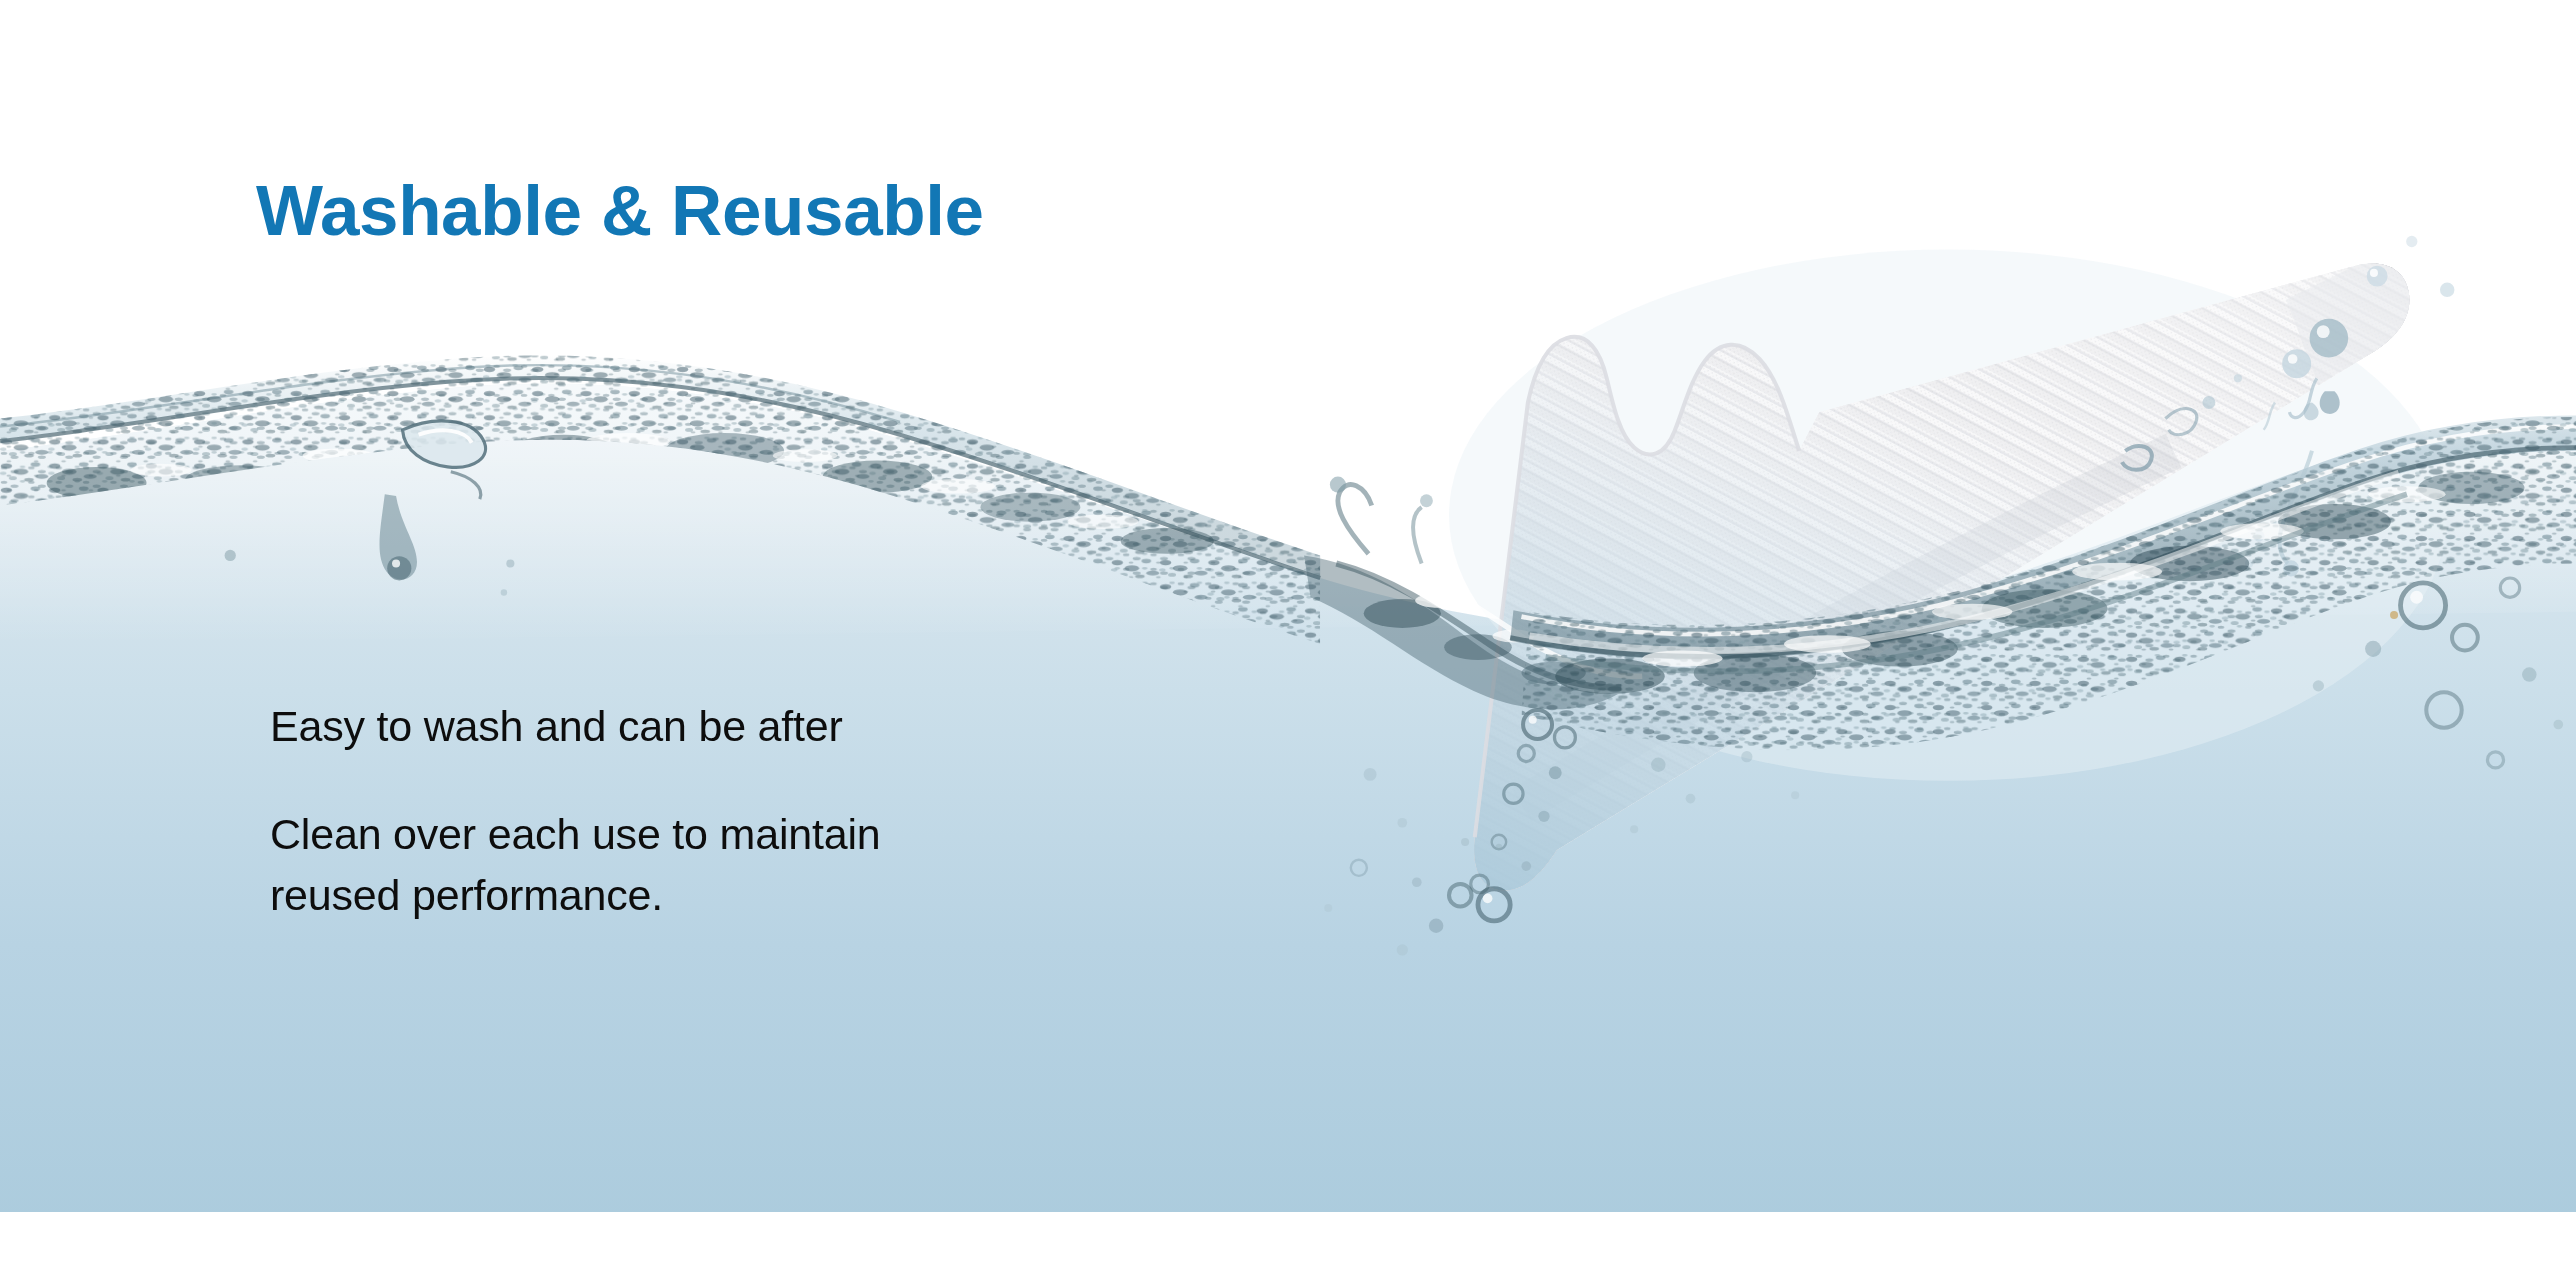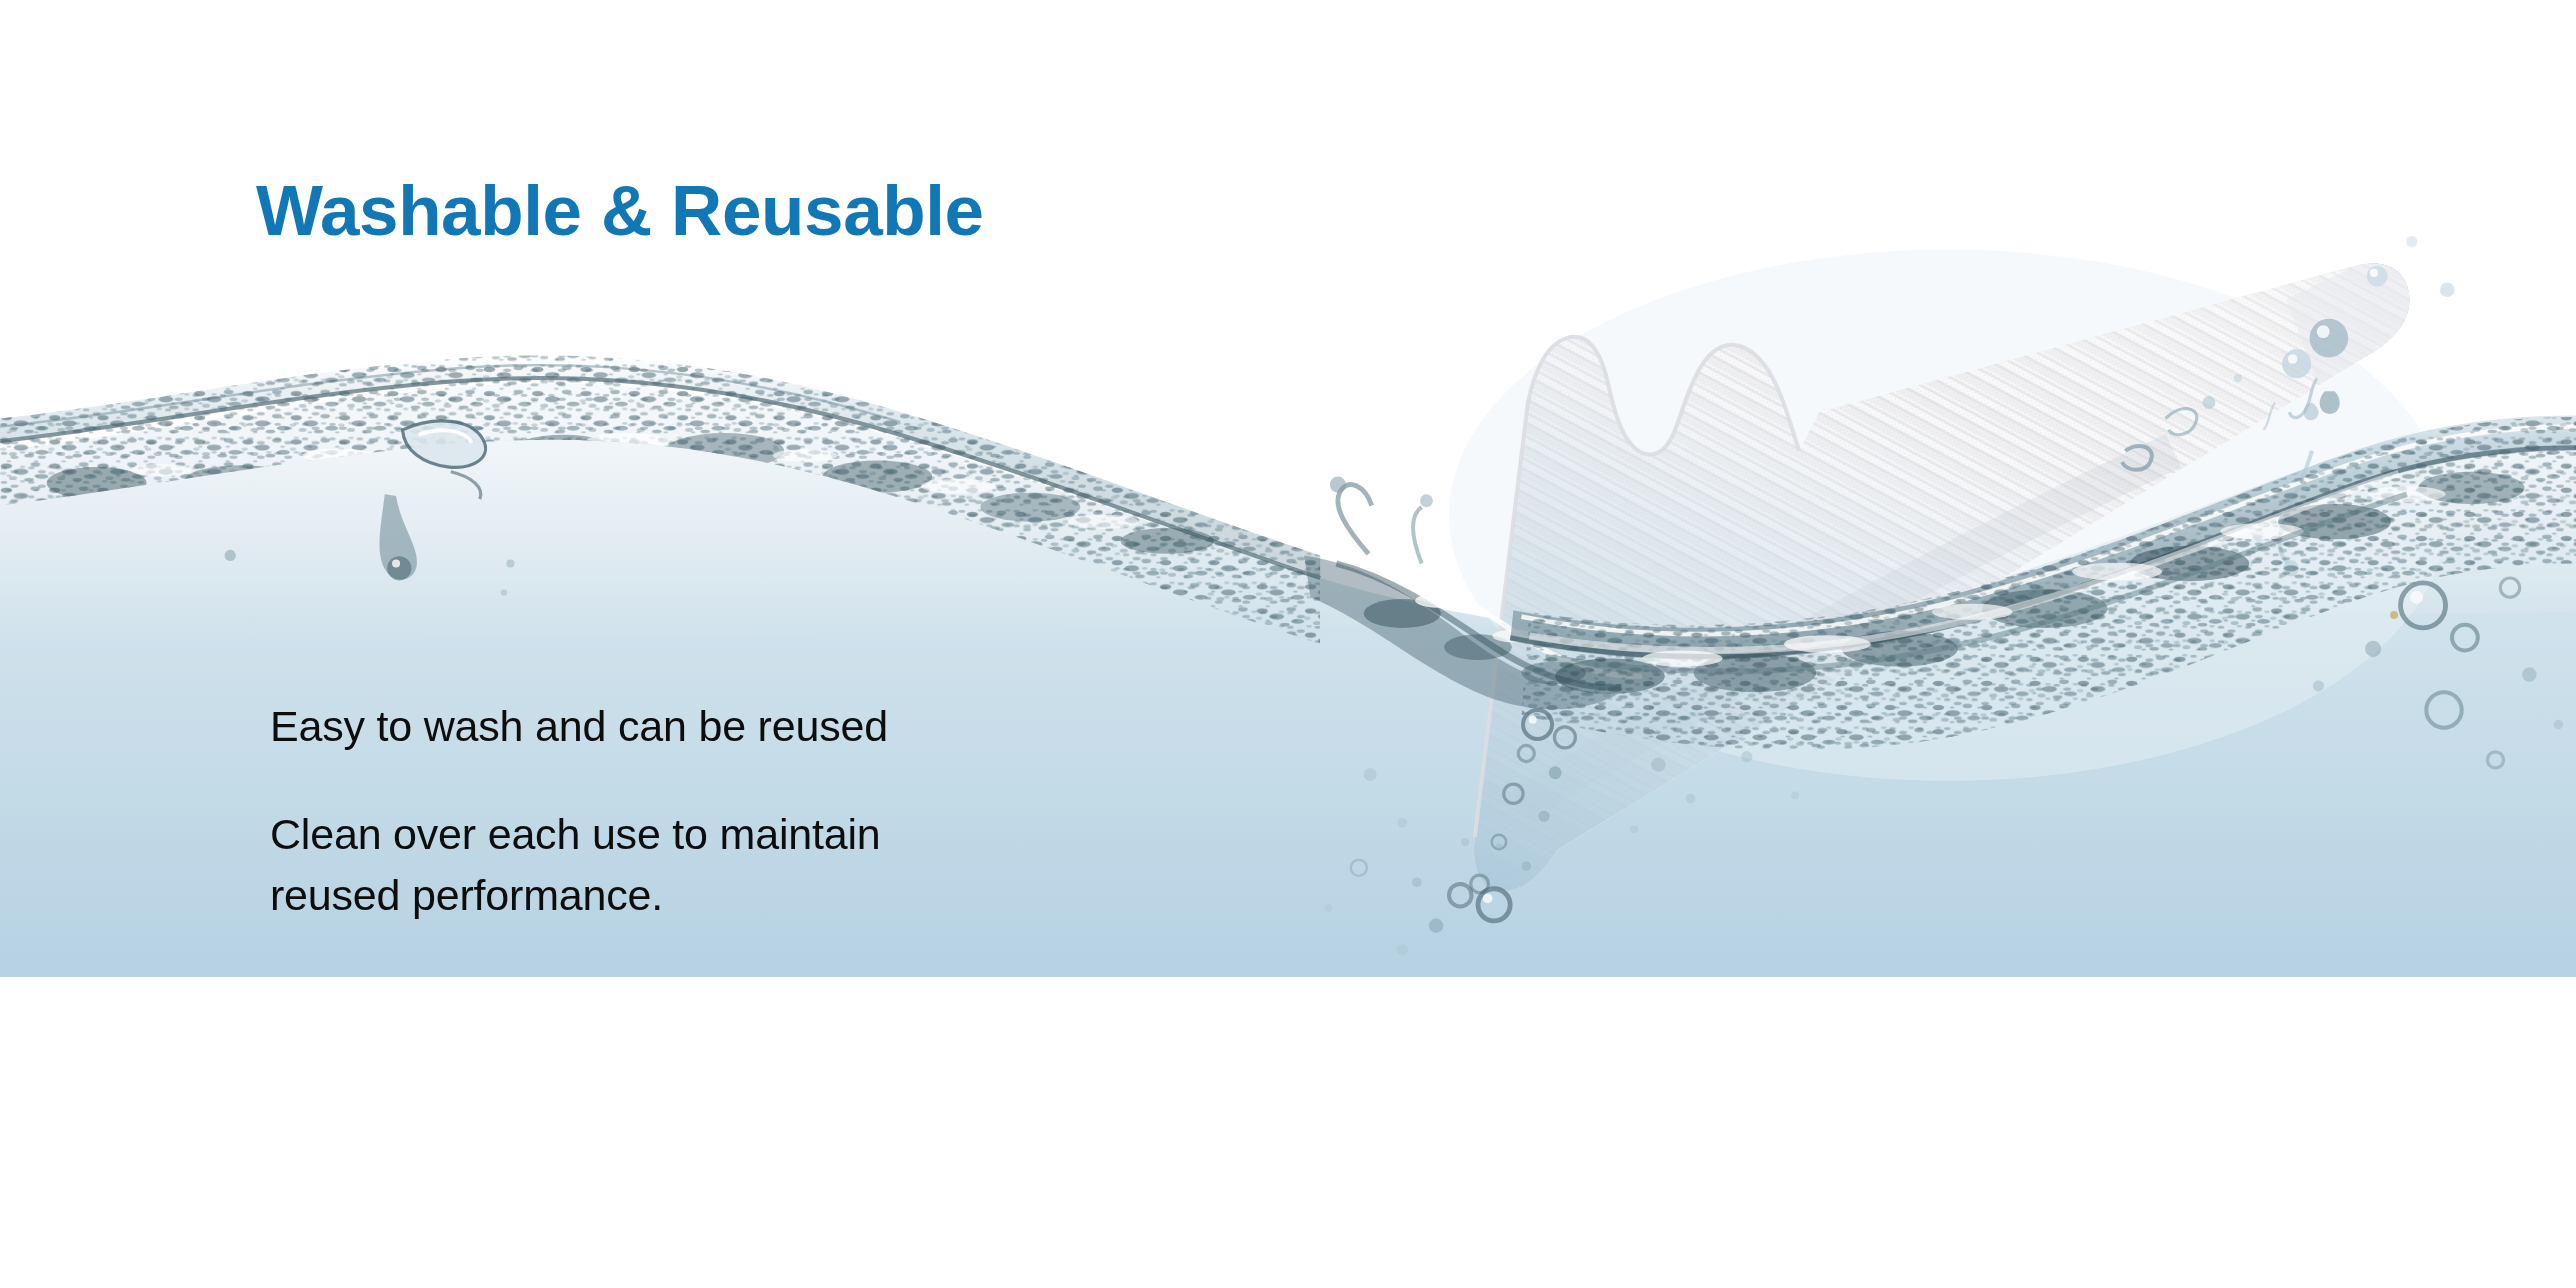--- a/index.html
+++ b/index.html
@@ -3,21 +3,21 @@
 <meta charset="utf-8">
 <title>Washable &amp; Reusable</title>
 <style>
   html,body{margin:0;padding:0;background:#fff;}
   body{
     font-family:"Liberation Sans","DejaVu Sans",sans-serif;
     -webkit-font-smoothing:antialiased;
   }
   #stage{
     position:relative;
-    width:2576px;height:977px;
+    width:2576px;height:1212px;
     overflow:hidden;
     background:#ffffff;
   }
 
   
   .water-body{
     position:absolute;left:0;top:0;width:2576px;height:1288px;
   }
 
   
@@ -431,21 +431,21 @@
       <circle cx="2030" cy="1030" r="5" fill="#A2BBC5" opacity="0.3"></circle>
       <circle cx="2170" cy="940" r="7" fill="#95AFBA" opacity="0.35"></circle>
       <circle cx="2230" cy="988" r="5" fill="#A4BDC7" opacity="0.3"></circle>
     </g>
   </svg>
 
   <div class="headline">Washable &amp; Reusable</div>
 
   <div class="body-block">
     <p class="body-para">
-      <span class="pl">Easy to wash and can be reused</span>
+      <span class="pl">Easy to wash and can be after</span>
     </p>
     <p class="body-para second">
       <span class="pl">Clean over each use to maintain</span>
       <span class="pl">reused performance.</span>
     </p>
   </div>
 
 </div>
 
 

